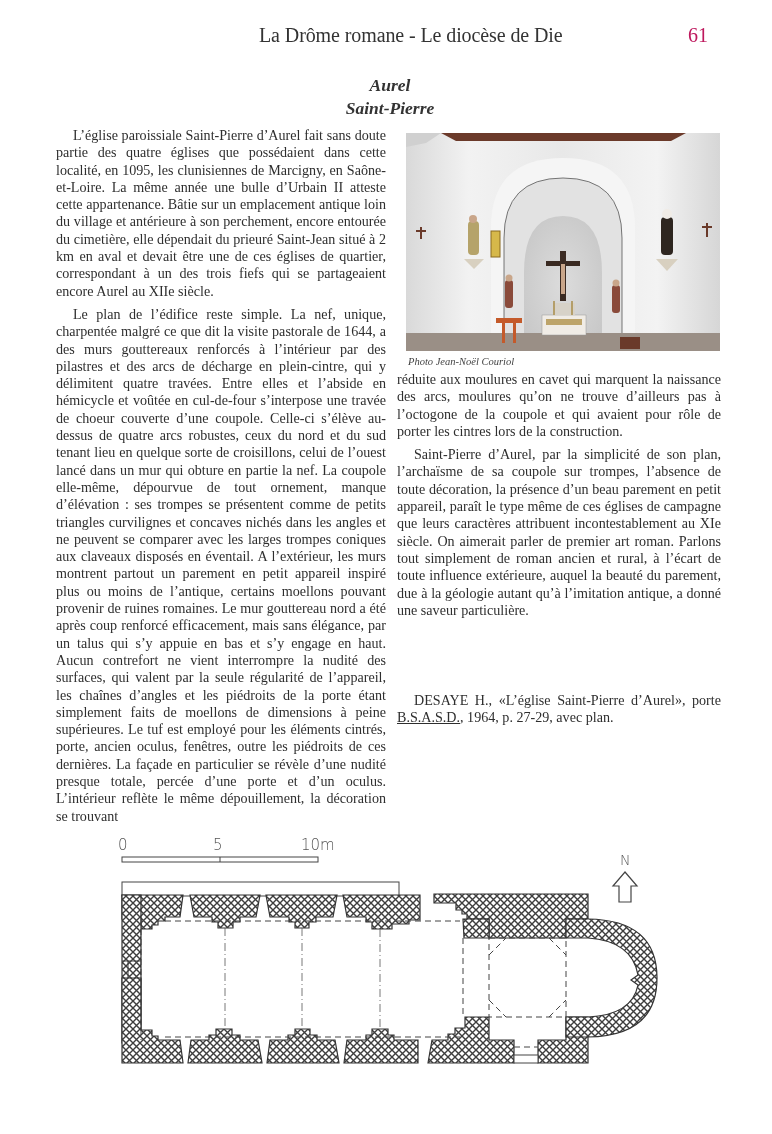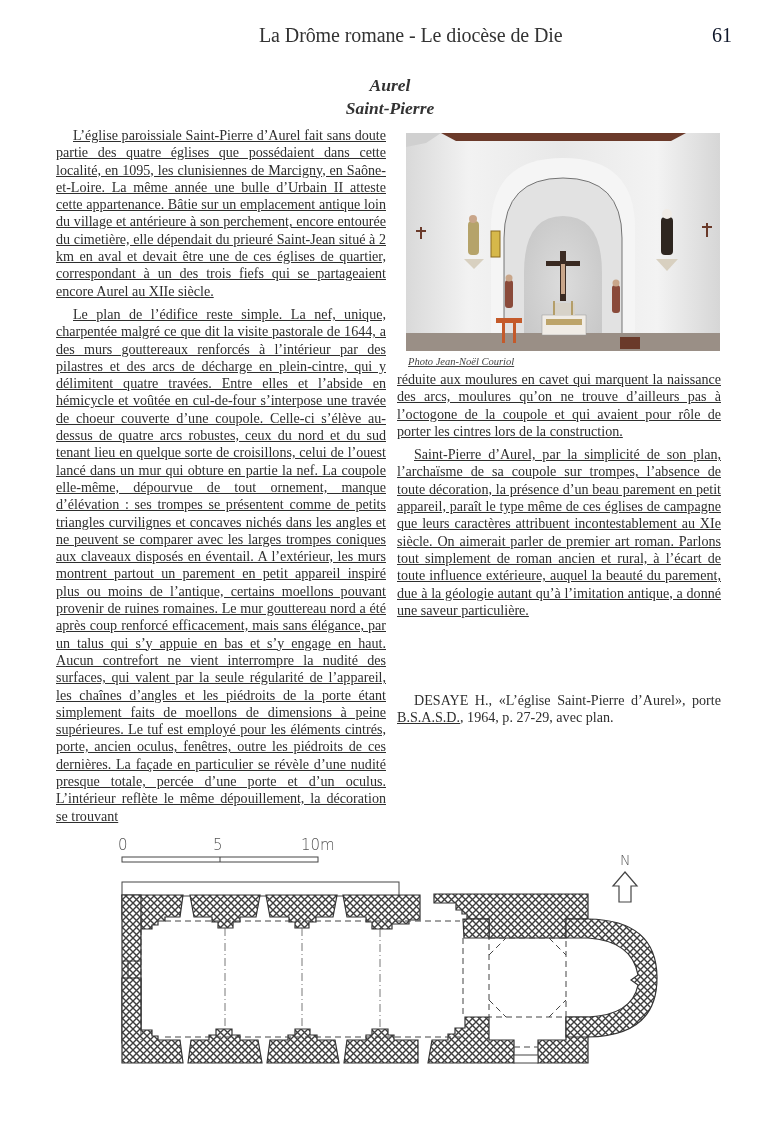--- a/index.html
+++ b/index.html
@@ -1,28 +1,28 @@
 <!DOCTYPE html>
 <html><head>
 <meta charset="utf-8">
 <style>
   html, body { margin:0; padding:0; }
   body { width:772px; height:1134px; background:#ffffff; position:relative; overflow:hidden;
          font-family:"Liberation Serif","DejaVu Serif",serif; color:#2a2a2a; }
   .running-head { position:absolute; top:24px; left:228px; font-size:20px; color:#333; letter-spacing:-0.1px;margin-left:31px; }
-  .page-num { position:absolute; top:24px; left:712px; font-size:20px; color:#0f172a; }
+  .page-num { position:absolute; top:24px; left:688px; font-size:20px; color:#be185d; }
   .title { position:absolute; left:300px; width:180px; text-align:center; font-style:italic; font-weight:bold;
            font-size:17.5px; color:#333; line-height:22px; }
-  .col { position:absolute; font-size:14.1px; line-height:17.3px; text-align:justify; color:#2e2e2e;text-decoration:underline; }
+  .col { position:absolute; font-size:14.1px; line-height:17.3px; text-align:justify; color:#2e2e2e; }
   .col p { margin:0; text-indent:17px; }
   .col p + p { margin-top:6px; }
   #left-col { left:56px; top:127px; width:330px; }
   #right-col { left:397px; top:371px; width:324px; }
   .photo { position:absolute; left:406px; top:133px; width:314px; height:218px; overflow:hidden; }
-  .caption { position:absolute; left:408px; top:356px; font-style:italic; font-size:10.5px; color:#444;text-decoration:underline; }
+  .caption { position:absolute; left:408px; top:356px; font-style:italic; font-size:10.5px; color:#444; }
   .signature { text-indent:17px; margin-top:9px; }
   .biblio { position:absolute; left:397px; top:692px; width:324px; font-size:14.1px; line-height:17.3px; text-align:justify; text-indent:17px; color:#2e2e2e; }
   .biblio u { text-decoration:underline; }
   .plan { position:absolute; left:0; top:820px; }
   .scale-label { position:absolute; font-family:"DejaVu Sans","Liberation Sans",sans-serif; font-size:15px; color:#555; font-weight:300; }
 </style>
 </head>
 <body>
 
 <div class="running-head">La Drôme romane - Le diocèse de Die</div>

